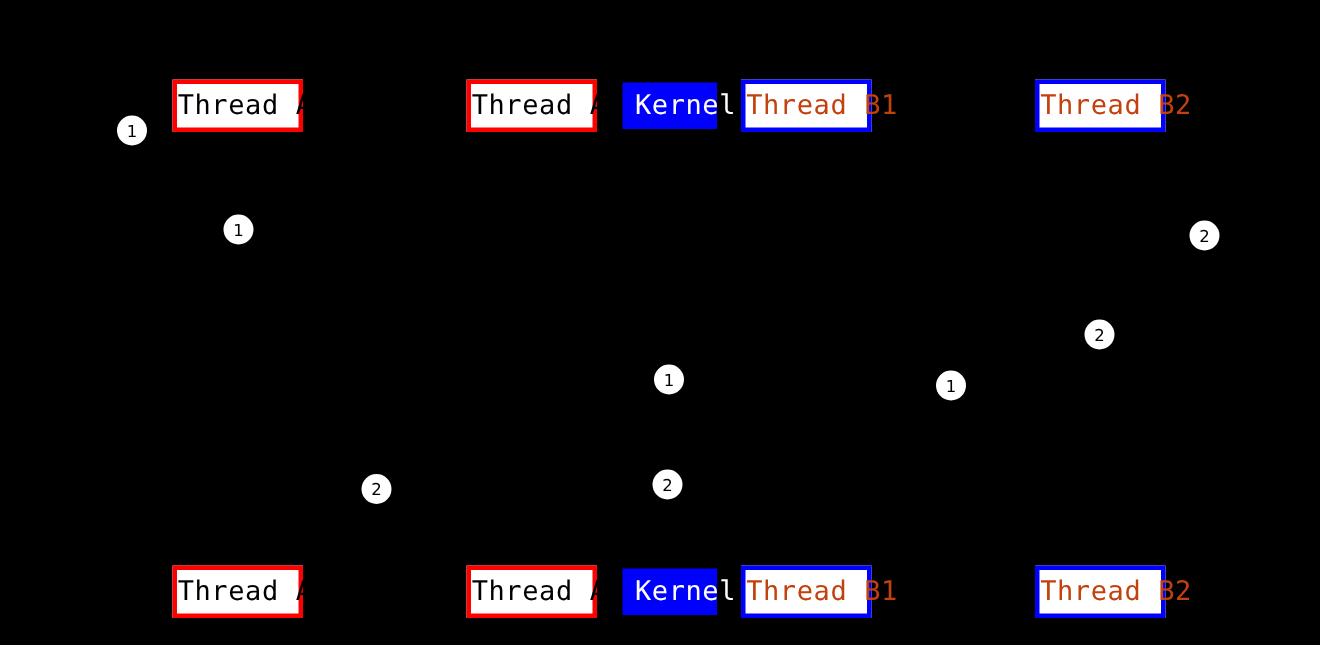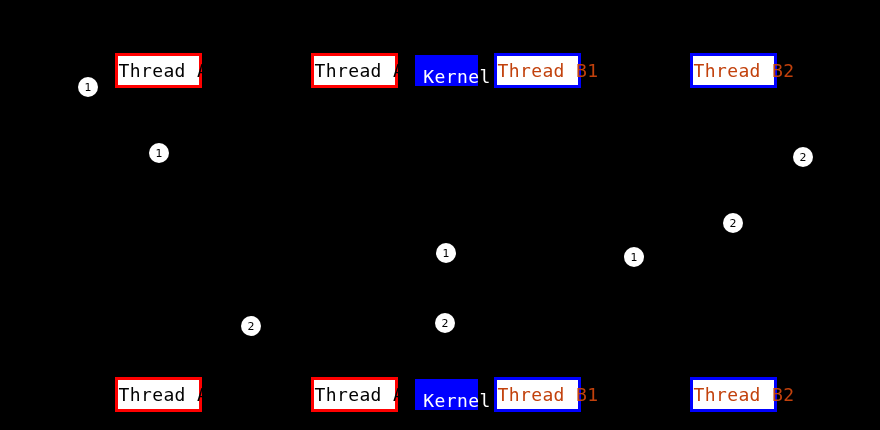--- a/index.html
+++ b/index.html
@@ -52,21 +52,20 @@
   }
   .node-box.outline-blue {
     border: 3px solid #0000ff;
     background: #ffffff;
     color: #c2410c;
   }
   .node-box.fill-blue {
     border: 0 solid #0000ff;
     background: #0000ff;
     color: #ffffff;
-    align-items: flex-end;
   }
   .seq-badge {
     position: absolute;
     width: 20px;
     height: 20px;
     border-radius: 50%;
     background: #ffffff;
     color: #000000;
     display: flex;
     align-items: center;

